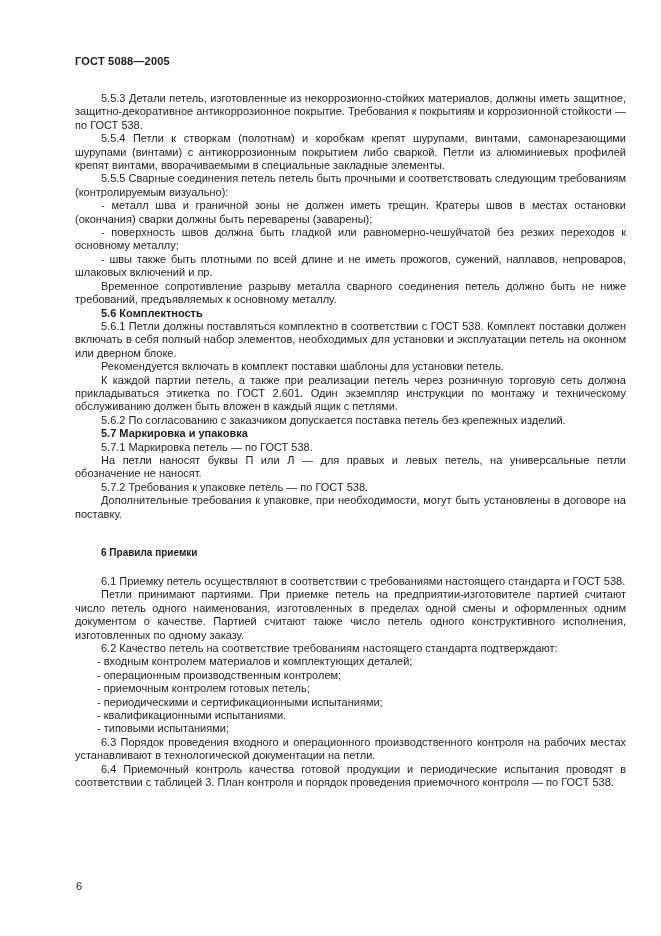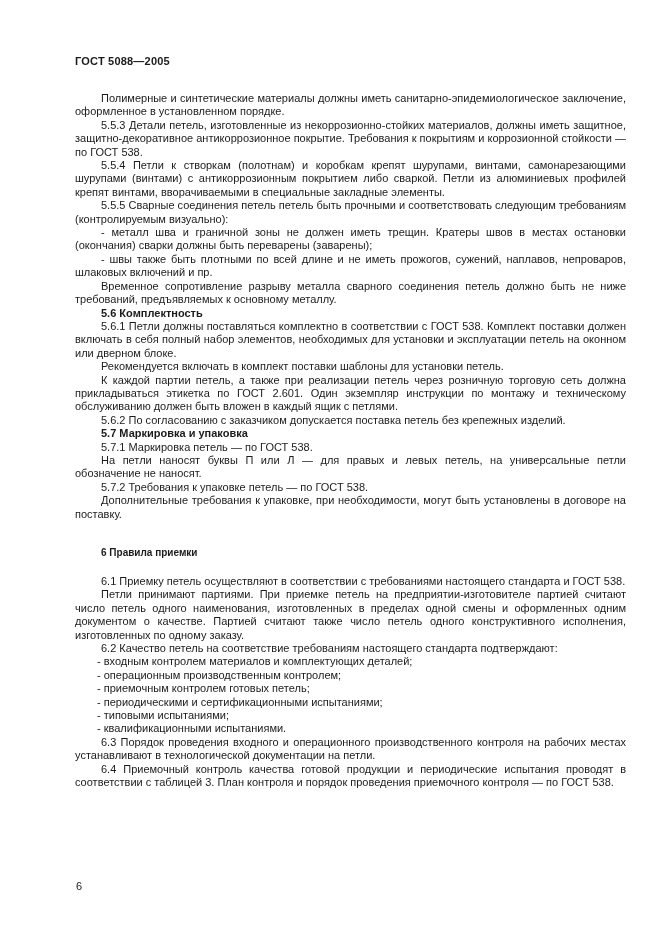--- a/index.html
+++ b/index.html
@@ -48,47 +48,47 @@
 </head>
 <body>
 
 <div class="page">
 
   <div class="doc-header">
     <span>ГОСТ 5088—2005</span>
   </div>
 
   <div class="doc-body">
-    <p class="indent">Полимерные и синтетические материалы должны иметь санитарно-эпидемиологическое заключение, оформленное в установленном порядке.</p>
     <p class="indent">5.5.3 Детали петель, изготовленные из некоррозионно-стойких материалов, должны иметь защитное, защитно-декоративное антикоррозионное покрытие. Требования к покрытиям и коррозионной стойкости — по ГОСТ 538.</p>
     <p class="indent">5.5.4 Петли к створкам (полотнам) и коробкам крепят шурупами, винтами, самонарезающими шурупами (винтами) с антикоррозионным покрытием либо сваркой. Петли из алюминиевых профилей крепят винтами, вворачиваемыми в специальные закладные элементы.</p>
     <p class="indent">5.5.5 Сварные соединения петель петель быть прочными и соответствовать следующим требованиям (контролируемым визуально):</p>
     <p class="indent">- металл шва и граничной зоны не должен иметь трещин. Кратеры швов в местах остановки (окончания) сварки должны быть переварены (заварены);</p>
+    <p class="indent">- поверхность швов должна быть гладкой или равномерно-чешуйчатой без резких переходов к основному металлу;</p>
     <p class="indent">- швы также быть плотными по всей длине и не иметь прожогов, сужений, наплавов, непроваров, шлаковых включений и пр.</p>
     <p class="indent">Временное сопротивление разрыву металла сварного соединения петель должно быть не ниже требований, предъявляемых к основному металлу.</p>
     <p class="bold">5.6 Комплектность</p>
     <p class="indent">5.6.1 Петли должны поставляться комплектно в соответствии с ГОСТ 538. Комплект поставки должен включать в себя полный набор элементов, необходимых для установки и эксплуатации петель на оконном или дверном блоке.</p>
     <p class="indent">Рекомендуется включать в комплект поставки шаблоны для установки петель.</p>
     <p class="indent">К каждой партии петель, а также при реализации петель через розничную торговую сеть должна прикладываться этикетка по ГОСТ 2.601. Один экземпляр инструкции по монтажу и техническому обслуживанию должен быть вложен в каждый ящик с петлями.</p>
     <p class="indent">5.6.2 По согласованию с заказчиком допускается поставка петель без крепежных изделий.</p>
     <p class="bold">5.7 Маркировка и упаковка</p>
     <p class="indent">5.7.1 Маркировка петель — по ГОСТ 538.</p>
     <p class="indent">На петли наносят буквы П или Л — для правых и левых петель, на универсальные петли обозначение не наносят.</p>
     <p class="indent">5.7.2 Требования к упаковке петель — по ГОСТ 538.</p>
     <p class="indent">Дополнительные требования к упаковке, при необходимости, могут быть установлены в договоре на поставку.</p>
     <p class="heading">6 Правила приемки</p>
     <p class="indent">6.1 Приемку петель осуществляют в соответствии с требованиями настоящего стандарта и ГОСТ 538.</p>
     <p class="indent">Петли принимают партиями. При приемке петель на предприятии-изготовителе партией считают число петель одного наименования, изготовленных в пределах одной смены и оформленных одним документом о качестве. Партией считают также число петель одного конструктивного исполнения, изготовленных по одному заказу.</p>
     <p class="indent">6.2 Качество петель на соответствие требованиям настоящего стандарта подтверждают:</p>
     <p class="list">- входным контролем материалов и комплектующих деталей;</p>
     <p class="list">- операционным производственным контролем;</p>
     <p class="list">- приемочным контролем готовых петель;</p>
     <p class="list">- периодическими и сертификационными испытаниями;</p>
+    <p class="list">- квалификационными испытаниями.</p>
     <p class="list">- типовыми испытаниями;</p>
-    <p class="list">- квалификационными испытаниями.</p>
     <p class="indent">6.3 Порядок проведения входного и операционного производственного контроля на рабочих местах устанавливают в технологической документации на петли.</p>
     <p class="indent">6.4 Приемочный контроль качества готовой продукции и периодические испытания проводят в соответствии с таблицей 3. План контроля и порядок проведения приемочного контроля — по ГОСТ 538.</p>
   </div>
 
   <div class="doc-footer">
     <span>6</span>
   </div>
 
 </div>
 

